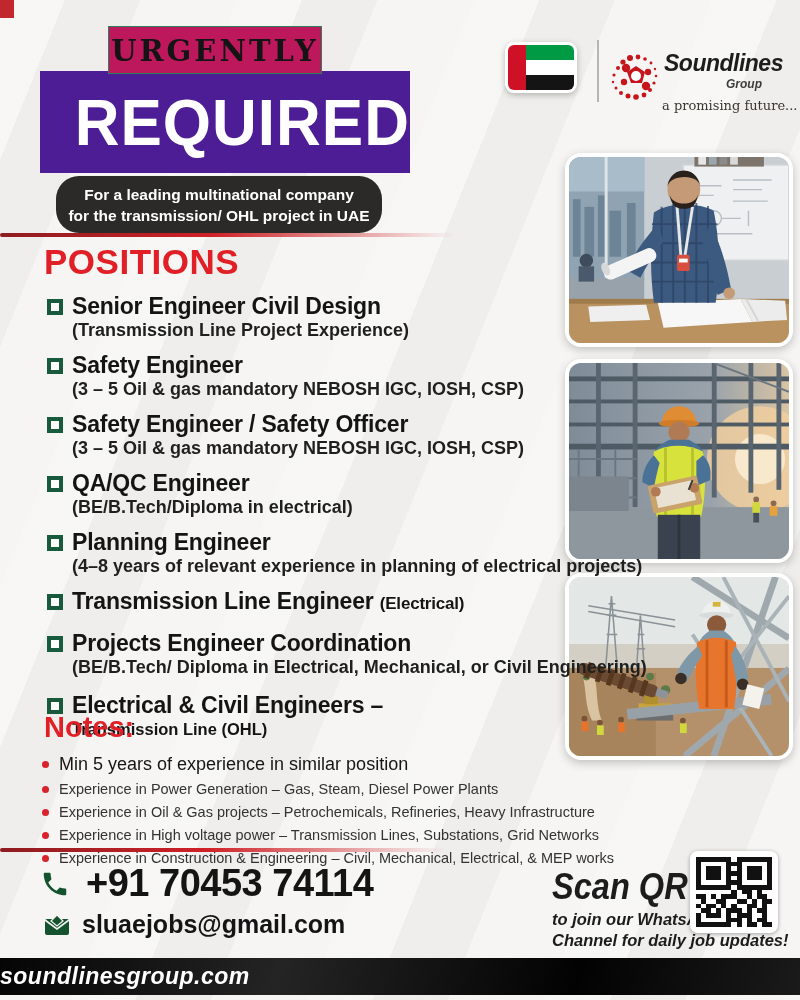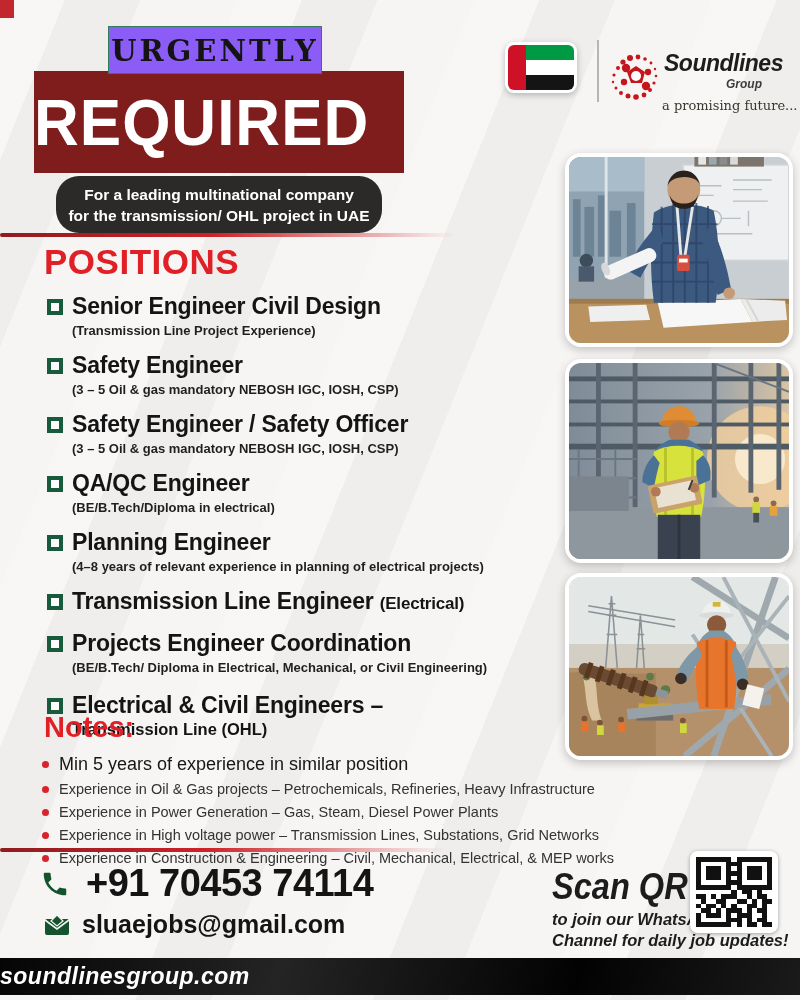--- a/index.html
+++ b/index.html
@@ -14,28 +14,28 @@
       repeating-linear-gradient(112deg,
         rgba(255,255,255,.55) 0 60px,
         rgba(223,222,219,.45) 60px 130px,
         rgba(255,255,255,.35) 130px 220px);
     opacity:.55;
   }
   .corner-accent{position:absolute;left:0;top:0;width:14px;height:18px;background:#c1272d;}
 
   
   .urgently-box{
-    position:absolute;left:108px;top:26px;width:212px;height:46px;background:#8b5cf6;
+    position:absolute;left:108px;top:26px;width:212px;height:46px;background:#be185d;
     border:1px solid #2e7d5b;display:flex;align-items:center;justify-content:center;z-index:3;
   }
   .urgently-text{font-family:"DejaVu Serif",serif;font-weight:bold;font-size:29px;
     letter-spacing:3px;color:#141414;transform:scaleY(1.05);}
   .required-box{
-    position:absolute;left:34px;top:71px;width:370px;height:102px;background:#7f1d1d;
-    display:flex;align-items:center;justify-content:flex-start;z-index:2;
+    position:absolute;left:40px;top:71px;width:370px;height:102px;background:#4c1d95;
+    display:flex;align-items:center;justify-content:flex-end;z-index:2;
   }
   .required-text{color:#fff;font-size:62px;font-weight:800;letter-spacing:1px;transform:scaleY(1.06);}
   .sub-box{
     position:absolute;left:56px;top:176px;width:326px;height:57px;background:#2b2a29;
     display:flex;flex-direction:column;align-items:center;justify-content:center;z-index:2;border-radius:23px;
   }
   .sub-box span{color:#fff;font-size:15.5px;font-weight:bold;line-height:21px;white-space:nowrap;}
 
   
   .flag{
@@ -61,21 +61,21 @@
   .divider-bottom{position:absolute;left:0;top:848px;width:460px;height:4px;border-radius:2px;
     background:linear-gradient(to right,#8e1c20,#cf2127 45%,rgba(207,33,39,0) 97%);}
 
   
   .positions{position:absolute;left:42px;top:242px;width:528px;z-index:1;}
   .positions-heading{color:#e01f26;font-size:35px;font-weight:800;letter-spacing:.5px;margin:0 0 10px 2px;}
   .pos-item{position:relative;padding-left:30px;margin-bottom:11px;}
   .pos-bullet{position:absolute;left:5px;top:7px;width:8px;height:8px;border:4px solid #175a3c;background:#fcfcfc;}
   .pos-title{font-size:23px;font-weight:800;color:#141414;line-height:28px;letter-spacing:-.2px;white-space:nowrap;}
   .pos-suffix{font-size:17px;font-weight:800;color:#141414;}
-  .pos-detail{font-size:13px;font-weight:bold;color:#1f1f1f;line-height:19px;margin-top:1px;white-space:nowrap;}
+  .pos-detail{font-size:18px;font-weight:bold;color:#1f1f1f;line-height:19px;margin-top:1px;white-space:nowrap;}
   .pos-detail-strong{font-size:16.5px;font-weight:800;color:#141414;line-height:20px;white-space:nowrap;}
 
   
   .notes{position:absolute;left:42px;top:711px;width:560px;z-index:1;}
   .notes-heading{color:#e01f26;font-size:29px;font-weight:800;margin:0 0 7px 2px;}
   .note-item{position:relative;padding-left:17px;font-size:14.5px;color:#333;line-height:23px;white-space:nowrap;}
   .note-item.primary{font-size:18px;color:#161616;line-height:27px;}
   .note-bullet{position:absolute;left:0;top:8px;width:7px;height:7px;border-radius:50%;background:#d8232a;}
   .note-item.primary .note-bullet{top:10px;}
 
@@ -215,25 +215,25 @@
   </div>
 
   <div class="notes">
     <h2 class="notes-heading">Notes:</h2>
     <div class="note-item primary">
       <span class="note-bullet"></span>
       <span>Min 5 years of experience in similar position</span>
     </div>
     <div class="note-item">
       <span class="note-bullet"></span>
-      <span>Experience in Oil &amp; Gas projects – Petrochemicals, Refineries, Heavy Infrastructure</span>
+      <span>Experience in Power Generation – Gas, Steam, Diesel Power Plants</span>
     </div>
     <div class="note-item">
       <span class="note-bullet"></span>
-      <span>Experience in Power Generation – Gas, Steam, Diesel Power Plants</span>
+      <span>Experience in Oil &amp; Gas projects – Petrochemicals, Refineries, Heavy Infrastructure</span>
     </div>
     <div class="note-item">
       <span class="note-bullet"></span>
       <span>Experience in High voltage power – Transmission Lines, Substations, Grid Networks</span>
     </div>
     <div class="note-item">
       <span class="note-bullet"></span>
       <span>Experience in Construction &amp; Engineering – Civil, Mechanical, Electrical, &amp; MEP works</span>
     </div>
   </div>

